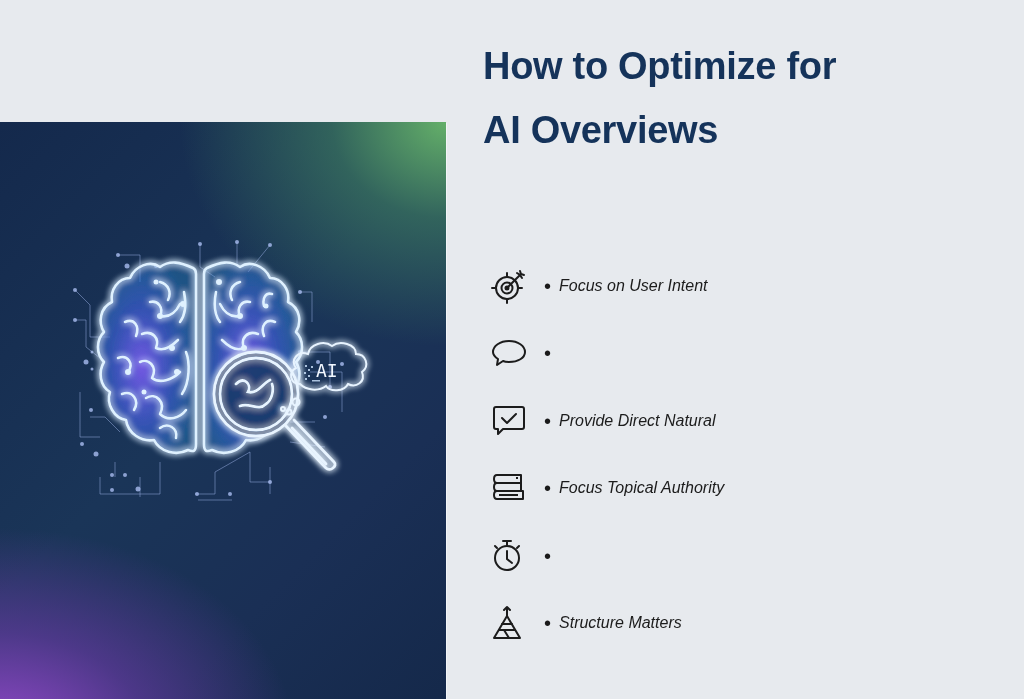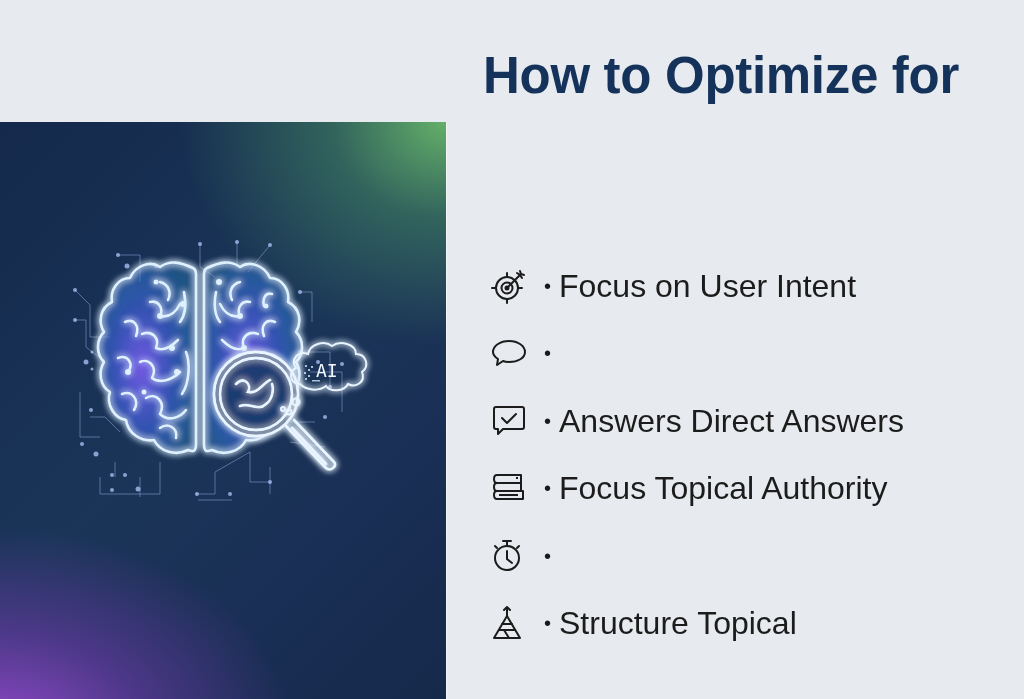--- a/index.html
+++ b/index.html
@@ -12,30 +12,30 @@
     position:absolute; left:0; top:122px; width:446px; height:616px;
     background:
       radial-gradient(ellipse 420px 300px at 0% 100%, rgba(155,75,210,0.95) 0%, rgba(110,60,170,0.6) 35%, rgba(60,45,110,0) 70%),
       radial-gradient(ellipse 380px 320px at 100% 0%, rgba(100,175,105,1) 0%, rgba(60,120,95,0.7) 30%, rgba(30,70,90,0) 70%),
       linear-gradient(135deg, #14294c 0%, #1a3558 45%, #1a2f55 70%, #142849 100%);
     overflow:hidden;
     box-shadow: 1px 1px 0 #f3f5f7;
   }
   .hero svg { position:absolute; left:0; top:0; }
   .title {
-    position:absolute; left:483px; top:44px; margin:0;
+    position:absolute; left:483px; top:34px; margin:0;
     font-family:"Liberation Sans", sans-serif; font-weight:700;
-    font-size:51px; line-height:64px; color:#15335a; letter-spacing:-0.3px;
+    font-size:38px; line-height:64px; color:#15335a; letter-spacing:-0.3px;
   }
   .list { position:absolute; left:490px; top:266px; margin:0; padding:0; list-style:none; }
   .item { position:relative; height:67.4px; display:flex; align-items:flex-start; }
   .item .icon { width:40px; height:40px; margin-top:0; display:flex; align-items:center; justify-content:flex-start; }
   .item .icon svg { width:38px; height:38px; }
   .item .bullet { font-size:20px; color:#1a1a1a; margin-left:14px; margin-top:6px; line-height:28px; }
-  .item .label { font-size:32px; color:#1c1c1c; margin-left:8px; margin-top:6px; line-height:28px; white-space:nowrap; }
+  .item .label { font-size:16px; color:#1c1c1c; margin-left:8px; margin-top:6px; line-height:28px; white-space:nowrap;font-style:italic; }
 </style>
 </head>
 <body>
 
 <div class="hero" title="Glowing brain illustration with magnifying glass and AI thought bubble">
   <svg width="446" height="480" viewBox="0 0 446 480">
     <defs>
       <filter id="glow" x="-30%" y="-30%" width="160%" height="160%">
         <feGaussianBlur stdDeviation="3" result="b"></feGaussianBlur>
         <feMerge>
@@ -167,20 +167,21 @@
       <rect x="311" y="244" width="2" height="2"></rect>
         <rect x="305" y="243" width="2" height="2"></rect>
       <rect x="312" y="258" width="8" height="1.5"></rect>
     </g>
     <text x="316" y="255" fill="#f2f8ff" font-family="'DejaVu Sans Mono', monospace" font-size="18">AI</text>
   </svg>
 </div>
 
 <h1 class="title">
   <span>How to Optimize for</span><br>
+  <span>AI Overviews</span>
 </h1>
 
 <ul class="list">
   <li class="item">
     <span class="icon">
       <svg viewBox="0 0 38 38" fill="none" stroke="#1c1c1c" stroke-width="2" stroke-linecap="round">
         <circle cx="17" cy="21" r="11"></circle>
           <circle cx="17" cy="21" r="5.5"></circle>
           <circle cx="17" cy="21" r="1.5" fill="#1c1c1c"></circle>
         <path d="M17 6 V10 M17 32 V36 M2 21 H6 M28 21 H32"></path>
@@ -200,21 +201,21 @@
     <span class="bullet">•</span>
   </li>
   <li class="item">
     <span class="icon">
       <svg viewBox="0 0 38 38" fill="none" stroke="#1c1c1c" stroke-width="2" stroke-linejoin="round" stroke-linecap="round">
         <path d="M6 5 H32 C33 5 34 6 34 7 V25 C34 26 33 27 32 27 H13 L8 32 V27 H6 C5 27 4 26 4 25 V7 C4 6 5 5 6 5 Z"></path>
         <path d="M12 16 L17 21 L26 12"></path>
       </svg>
     </span>
     <span class="bullet">•</span>
-    <span class="label">Answers Direct Answers</span>
+    <span class="label">Provide Direct Natural</span>
   </li>
   <li class="item">
     <span class="icon">
       <svg viewBox="0 0 38 38" fill="none" stroke="#1c1c1c" stroke-width="2" stroke-linejoin="round">
         <path d="M7 6 H31 V14 H7 C5 14 4 12 4 10 C4 8 5 6 7 6 Z"></path>
         <path d="M7 14 H31 V22 H7 C5 22 4 20 4 18 C4 16 5 14 7 14 Z"></path>
         <path d="M7 22 H33 V30 H7 C5 30 4 28 4 26 C4 24 5 22 7 22 Z"></path>
         <path d="M9 26 H28"></path>
           <path d="M26 9 H28"></path>
       </svg>
@@ -236,15 +237,15 @@
   <li class="item">
     <span class="icon">
       <svg viewBox="0 0 38 38" fill="none" stroke="#1c1c1c" stroke-width="2" stroke-linejoin="round" stroke-linecap="round">
         <path d="M17 12 L4 34 H30 Z"></path>
         <path d="M12 20 H22 M9 26 H25"></path>
         <path d="M14 26 L19 34"></path>
         <path d="M17 12 V3 M14 6 L17 3 L20 6"></path>
       </svg>
     </span>
     <span class="bullet">•</span>
-    <span class="label">Structure Topical</span>
+    <span class="label">Structure Matters</span>
   </li>
 </ul>
 
 </body></html>

